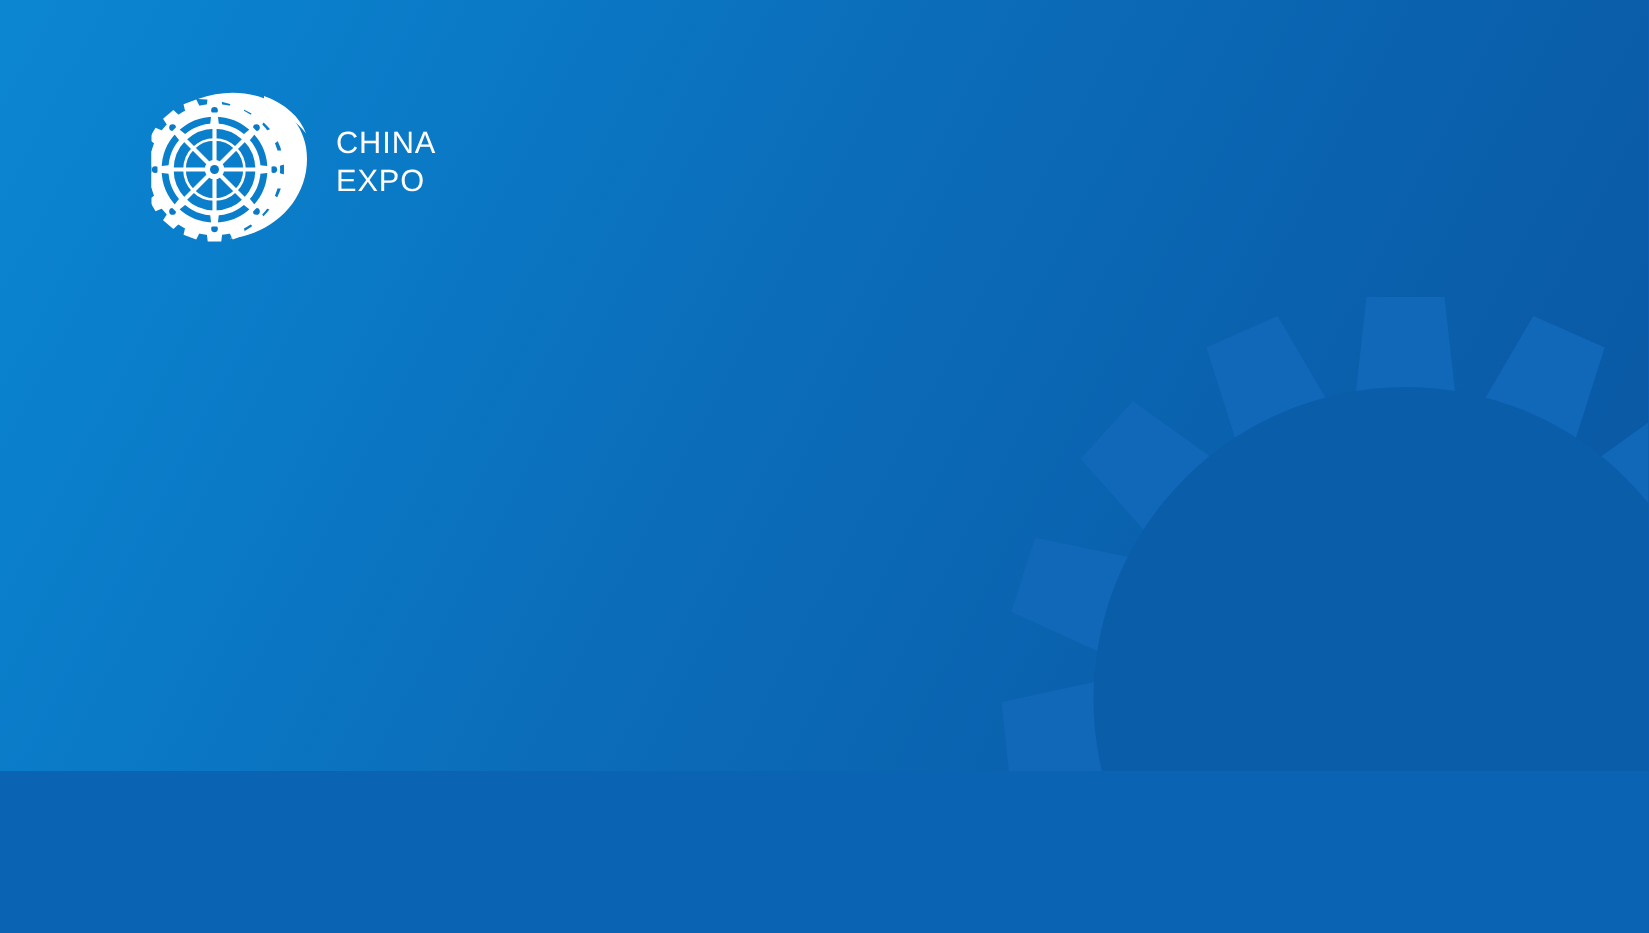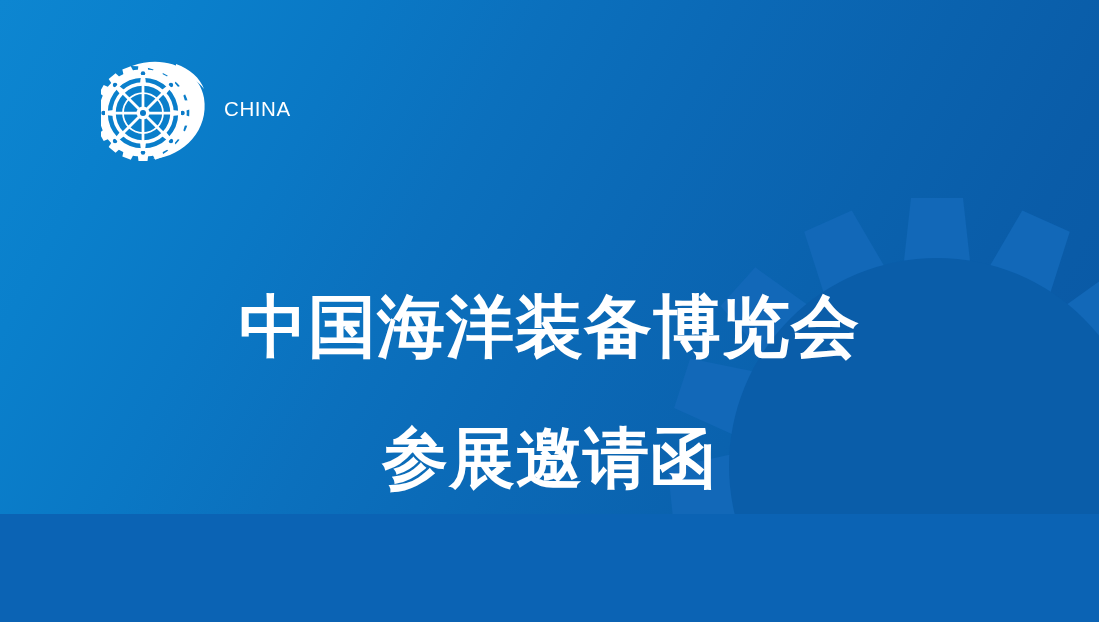--- a/index.html
+++ b/index.html
@@ -276,22 +276,19 @@
               </g>
           </g>
           <circle cx="0" cy="0" r="13" fill="#ffffff"></circle>
           <circle cx="0" cy="0" r="6" fill="#0a7ac8"></circle>
         </g>
       </svg>
     </div>
 
     <div class="logo-wordmark">
       <div class="wm-line">CHINA</div>
+      <div class="wm-line">EXPO</div>
     </div>
 
   </div>
 
-  <div class="headline-block">
-    <h1 class="headline-title">中国海洋装备博览会</h1>
-    <h2 class="headline-subtitle">参展邀请函</h2>
-  </div>
 
 </div>
 
 </body></html>

